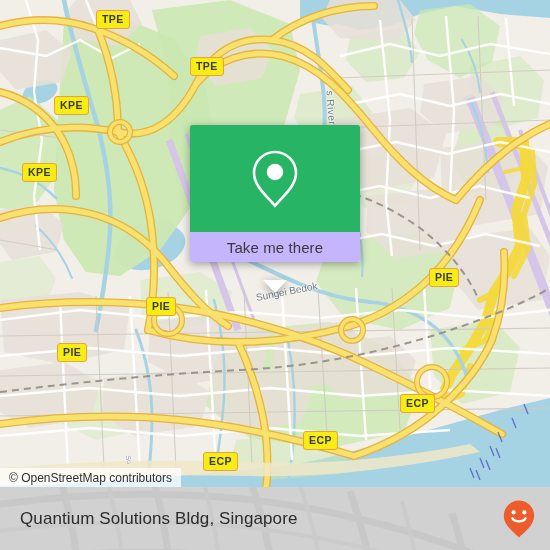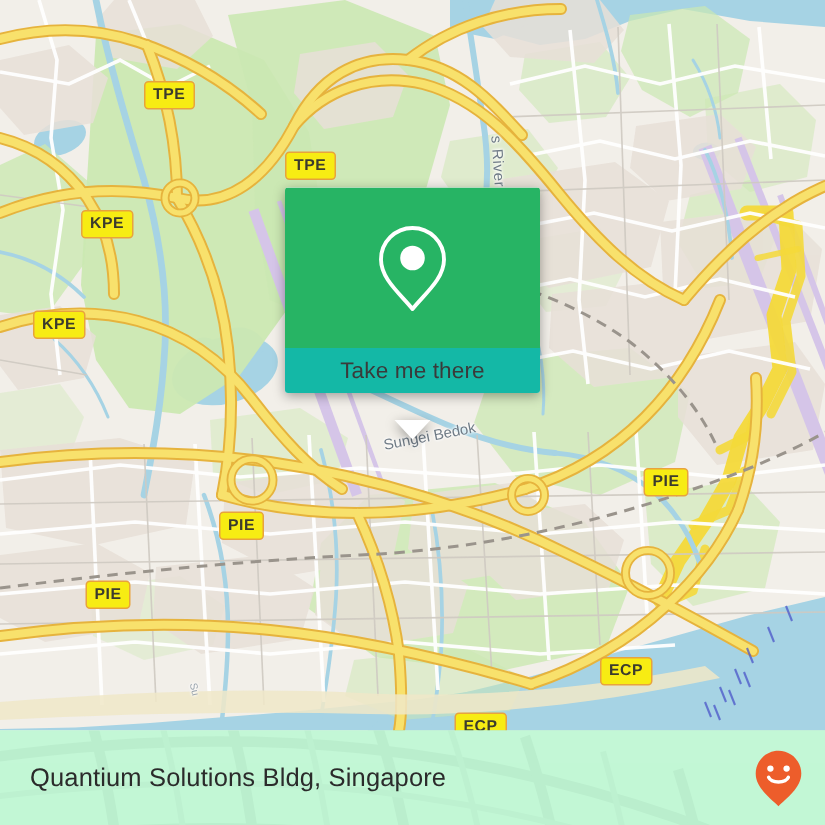--- a/index.html
+++ b/index.html
@@ -28,21 +28,20 @@
     color:#3b3b2e;
     font-family:"Liberation Sans", sans-serif;
     font-weight:bold;
     font-size:10.5px;
     letter-spacing:.4px;
     line-height:1;
     padding:3px 5px 3.5px 5px;
     text-align:center;
     white-space:nowrap;
     box-sizing:border-box;
-    margin-top:44px;
   }
 
   
   .maplabel{
     position:absolute;
     color:#6f7b86;
     font-family:"Liberation Sans", sans-serif;
     font-size:10px;
     white-space:nowrap;
     text-shadow:0 0 2px #fff,0 0 2px #fff,0 0 3px #fff;
@@ -58,21 +57,21 @@
   }
   #popup-body{
     width:170px;border-radius:2px;overflow:hidden;background:#fff;
   }
   #popup-green{
     height:107px;width:100%;
     background:#27b464;
     display:flex;align-items:center;justify-content:center;
   }
   #popup-white{
-    height:30px;width:100%;background:#14b8a6;
+    height:30px;width:100%;background:#c4b5fd;
     display:flex;align-items:center;justify-content:center;
   }
   #popup-label{
     color:#3a3a3a;font-size:15px;font-family:"Liberation Sans", sans-serif;
     letter-spacing:.1px;
   }
   #popup-tail{
     position:absolute;left:50%;top:155px;margin-left:-12px;
     width:0;height:0;
     border-left:12px solid transparent;
@@ -89,21 +88,21 @@
     box-sizing:border-box;
   }
   #attribution-text{
     color:#2f2f2f;font-size:12px;font-family:"Liberation Sans", sans-serif;
     white-space:nowrap;
   }
 
   
   #bottombar{
     position:absolute;left:0;top:487px;width:550px;height:63px;
-    background:#86efac;overflow:hidden;
+    background:#a3a3a3;overflow:hidden;
   }
   #bottombar-watermark{
     position:absolute;left:0;top:-100px;width:550px;height:220px;opacity:.5;
   }
   #bottom-title{
     position:absolute;left:20px;top:0;height:63px;
     display:flex;align-items:center;
     color:#2b2b2b;font-size:17px;font-family:"Liberation Sans", sans-serif;
     letter-spacing:.1px;white-space:nowrap;
   }
@@ -352,20 +351,23 @@
             <circle cx="26" cy="24" r="8.2" fill="#ffffff"></circle>
           </svg>
         </div>
         <div id="popup-white">
           <span id="popup-label">Take me there</span>
         </div>
       </div>
       <div id="popup-tail"></div>
     </div>
 
+    <div id="attribution">
+      <span id="attribution-text">© OpenStreetMap contributors</span>
+    </div>
   </div>
 
   <div id="bottombar">
 
     <svg id="bottombar-watermark" viewBox="0 0 550 220" preserveAspectRatio="none" xmlns="http://www.w3.org/2000/svg">
       <rect x="0" y="0" width="550" height="220" fill="#ffffff"></rect>
       <g stroke="#eeeeee" fill="none" stroke-width="7">
         <path d="M-20 120 C 60 108, 140 104, 220 110 C 300 116, 380 134, 450 158 C 500 176, 530 190, 560 204"></path>
         <path d="M-20 176 C 60 166, 140 162, 220 168 C 300 174, 380 190, 460 210"></path>
         <path d="M60 90 C 70 126, 78 164, 80 206"></path>

